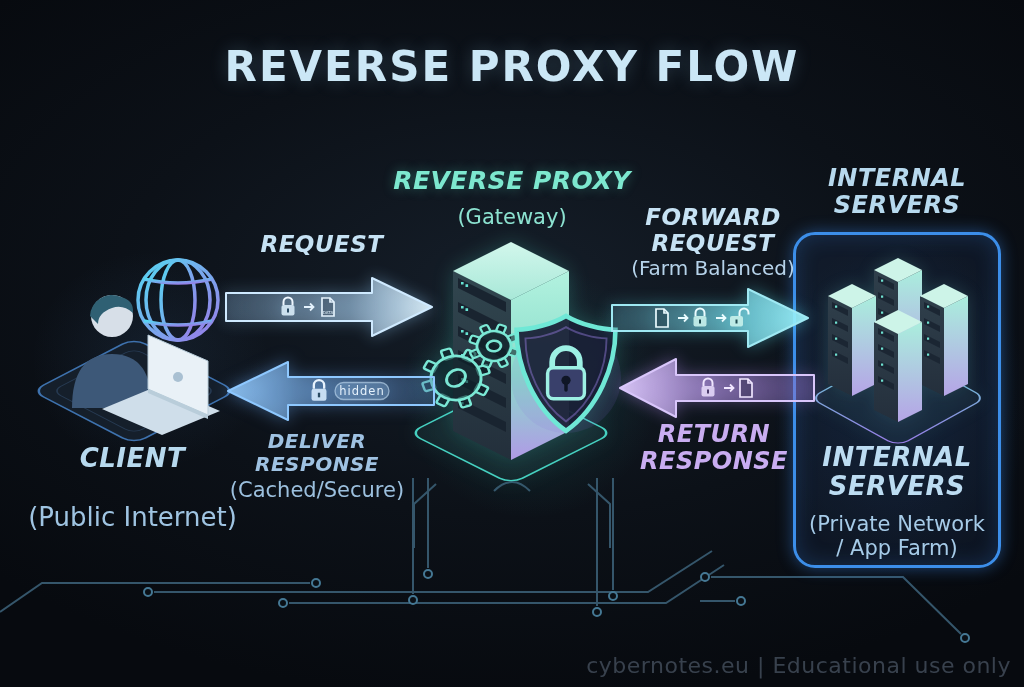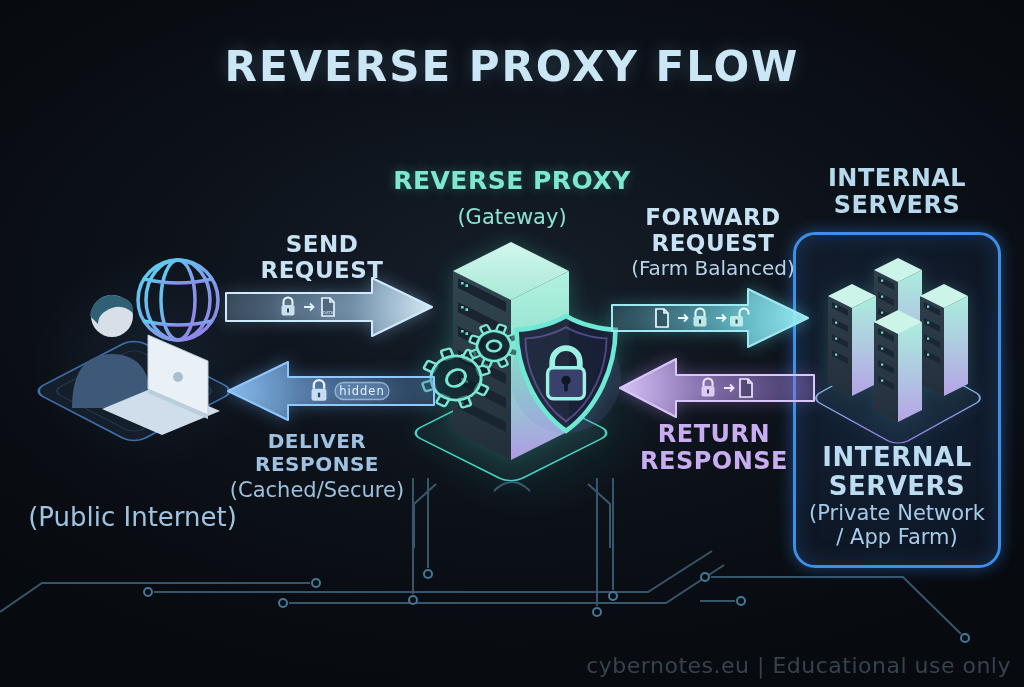--- a/index.html
+++ b/index.html
@@ -4,40 +4,40 @@
 <style>
   * { margin:0; padding:0; box-sizing:border-box; }
   html,body { background:#04060a; }
   body { font-family:"DejaVu Sans","Liberation Sans",sans-serif; }
   .stage{ position:relative; width:1024px; height:687px; overflow:hidden;
     background:radial-gradient(ellipse 70% 60% at 50% 42%, #151e29 0%, #0c1118 55%, #070a0f 100%); }
   .glow{ position:absolute; border-radius:50%; pointer-events:none; }
   .title{ position:absolute; top:42px; left:0; width:100%; text-align:center;
     font-size:42px; font-weight:700; color:#cbe7f6; letter-spacing:2px;
     text-shadow:0 0 18px rgba(150,210,250,.22); }
-  .lbl{ position:absolute; text-align:center; font-weight:700; line-height:1.13; letter-spacing:.5px; }
+  .lbl{ position:absolute; text-align:center; font-weight:700; line-height:1.13; letter-spacing:.5px;font-style:italic; }
   .lbl span{ display:block; }
   .sub{ position:absolute; text-align:center; font-weight:400; line-height:1.15; }
   .sub span{ display:block; }
   #proxy-head{ left:382px; top:167px; width:260px; font-size:25px; color:#7de8cf;
     text-shadow:0 0 12px rgba(90,230,200,.35); }
   #proxy-sub{ left:382px; top:205px; width:260px; font-size:21px; color:#8ce2d0; }
   #int-top{ left:799px; top:165px; width:196px; font-size:24px; color:#b7d9ee; }
   #send-lbl{ left:237px; top:231px; width:170px; font-size:23px; color:#c6e2f4; }
   #fwd-lbl{ left:613px; top:204px; width:200px; font-size:23px; color:#c6e2f4; }
   #fwd-sub{ left:593px; top:257px; width:240px; font-size:20px; color:#b6d3ea; }
   #del-lbl{ left:212px; top:424px; width:210px; font-size:20px; color:#9fc2e2;margin-top:6px; }
   #del-sub{ left:200px; top:478px; width:234px; font-size:21px; color:#9cc0de; }
   #ret-lbl{ left:624px; top:421px; width:180px; font-size:24px; color:#c9adf1; }
   #ext-lbl{ left:25px; top:444px; width:215px; font-size:26px; color:#b7d9ee; }
   #ext-sub{ left:15px; top:503px; width:235px; font-size:26px; color:#9fc4e2; }
   #cap-lbl{ left:417px; top:491px; width:190px; font-size:27px; color:#5ee6c8;
     text-shadow:0 0 16px rgba(60,230,200,.45); }
   #panel-lbl{ left:799px; top:443px; width:196px; font-size:26px; color:#bcdcf2; }
-  #panel-sub{ left:795px; top:501px; width:204px; font-size:21px; color:#a6cbe8; }
+  #panel-sub{ left:795px; top:512px; width:204px; font-size:21px; color:#a6cbe8; }
   #panel{ position:absolute; left:793px; top:232px; width:208px; height:336px;
     border:3px solid #3c8ee9; border-radius:22px; background:rgba(30,55,95,0.22);
     box-shadow:0 0 16px rgba(60,140,240,.45), inset 0 0 22px rgba(60,140,240,.22); }
   #footer{ position:absolute; right:13px; bottom:9px; font-size:22px; color:#38414d; letter-spacing:.5px;text-align:right; }
   svg{ position:absolute; overflow:visible; }
   #art-client{ left:26px; top:243px; }
   #art-proxy{ left:406px; top:228px; filter:drop-shadow(0 0 10px rgba(80,230,210,.22)); }
   #art-servers{ left:801px; top:246px; filter:drop-shadow(0 0 8px rgba(120,230,215,.18)); }
   #arr-send{ left:226px; top:276px; filter:drop-shadow(0 0 8px rgba(150,210,255,.45)); }
   #arr-fwd{ left:612px; top:286px; filter:drop-shadow(0 0 8px rgba(90,230,245,.45)); }
@@ -326,21 +326,20 @@
 
   <div class="lbl" id="proxy-head">REVERSE PROXY</div>
   <div class="sub" id="proxy-sub">(Gateway)</div>
 
   <div class="lbl" id="int-top">
     <span>INTERNAL</span>
     <span>SERVERS</span>
   </div>
 
   <div class="lbl" id="send-lbl">
-    <span>SEND</span>
     <span>REQUEST</span>
   </div>
 
   <div class="lbl" id="fwd-lbl">
     <span>FORWARD</span>
     <span>REQUEST</span>
   </div>
   <div class="sub" id="fwd-sub">(Farm Balanced)</div>
 
   <div class="lbl" id="del-lbl">
@@ -348,20 +347,21 @@
     <span>RESPONSE</span>
   </div>
   <div class="sub" id="del-sub">(Cached/Secure)</div>
 
   <div class="lbl" id="ret-lbl">
     <span>RETURN</span>
     <span>RESPONSE</span>
   </div>
 
   <div class="lbl" id="ext-lbl">
+    <span>CLIENT</span>
   </div>
   <div class="sub" id="ext-sub">(Public Internet)</div>
 
 
   <div class="lbl" id="panel-lbl">
     <span>INTERNAL</span>
     <span>SERVERS</span>
   </div>
   <div class="sub" id="panel-sub">
     <span>(Private Network</span>

